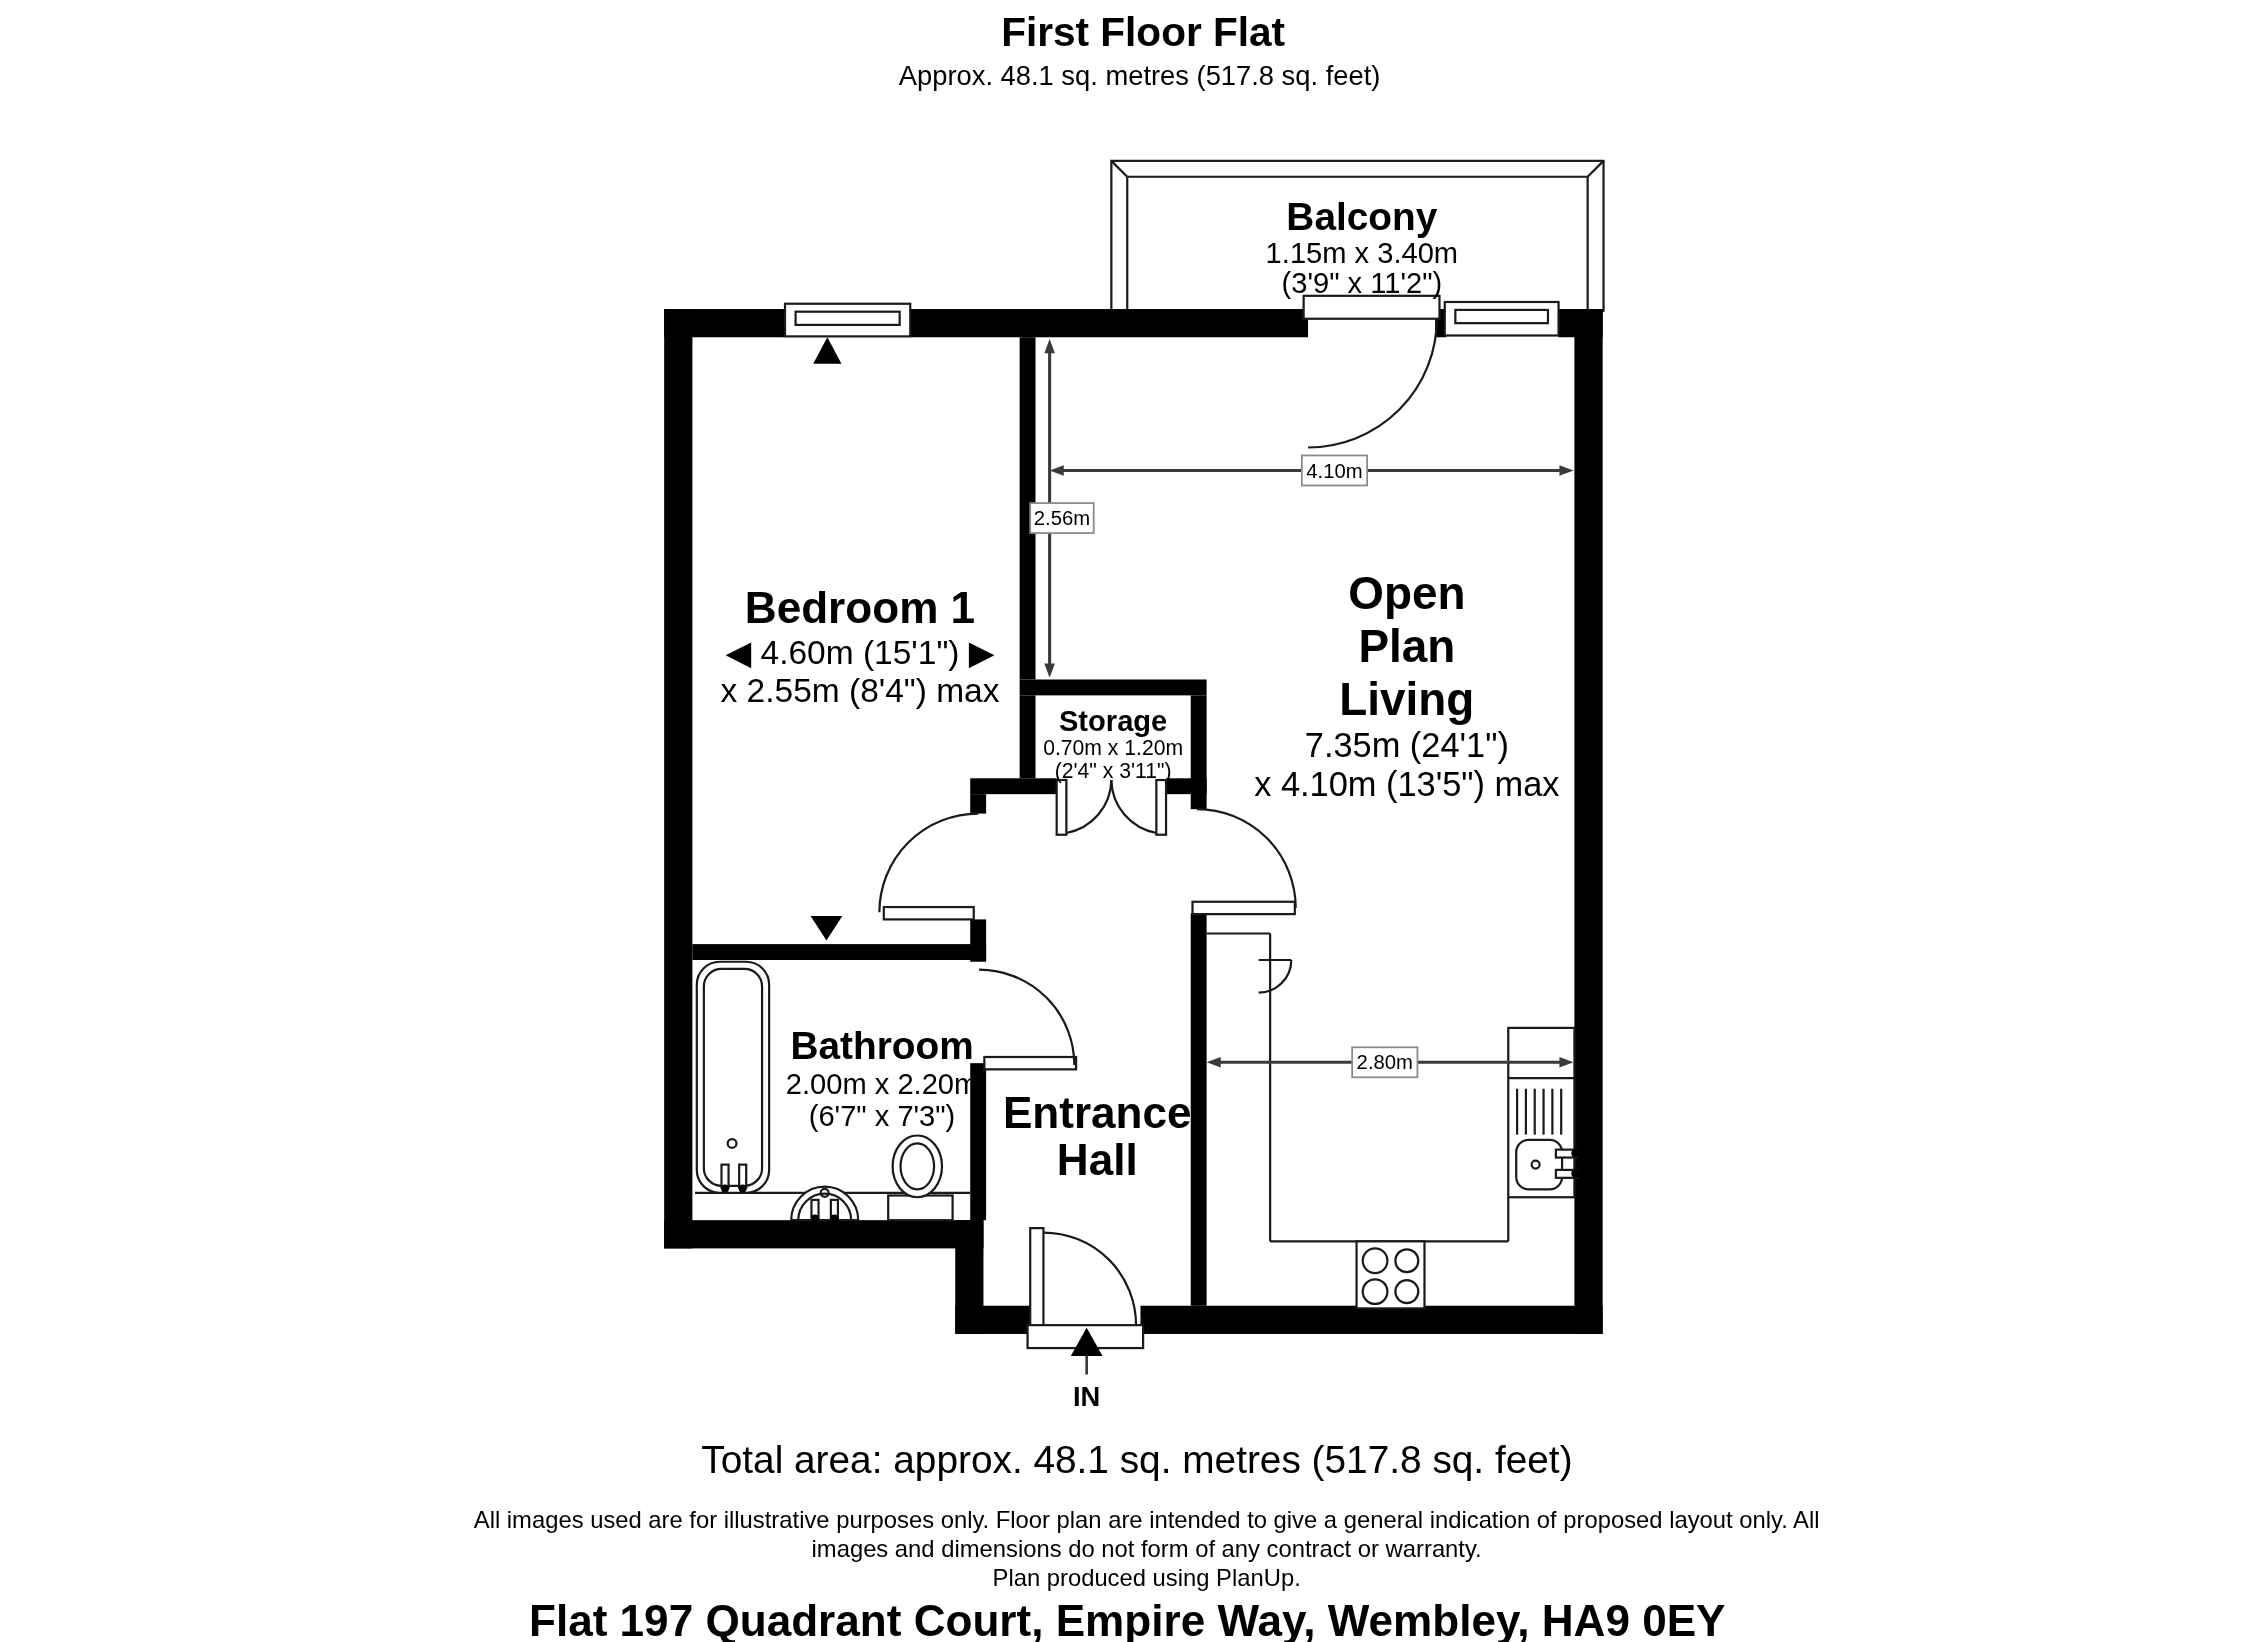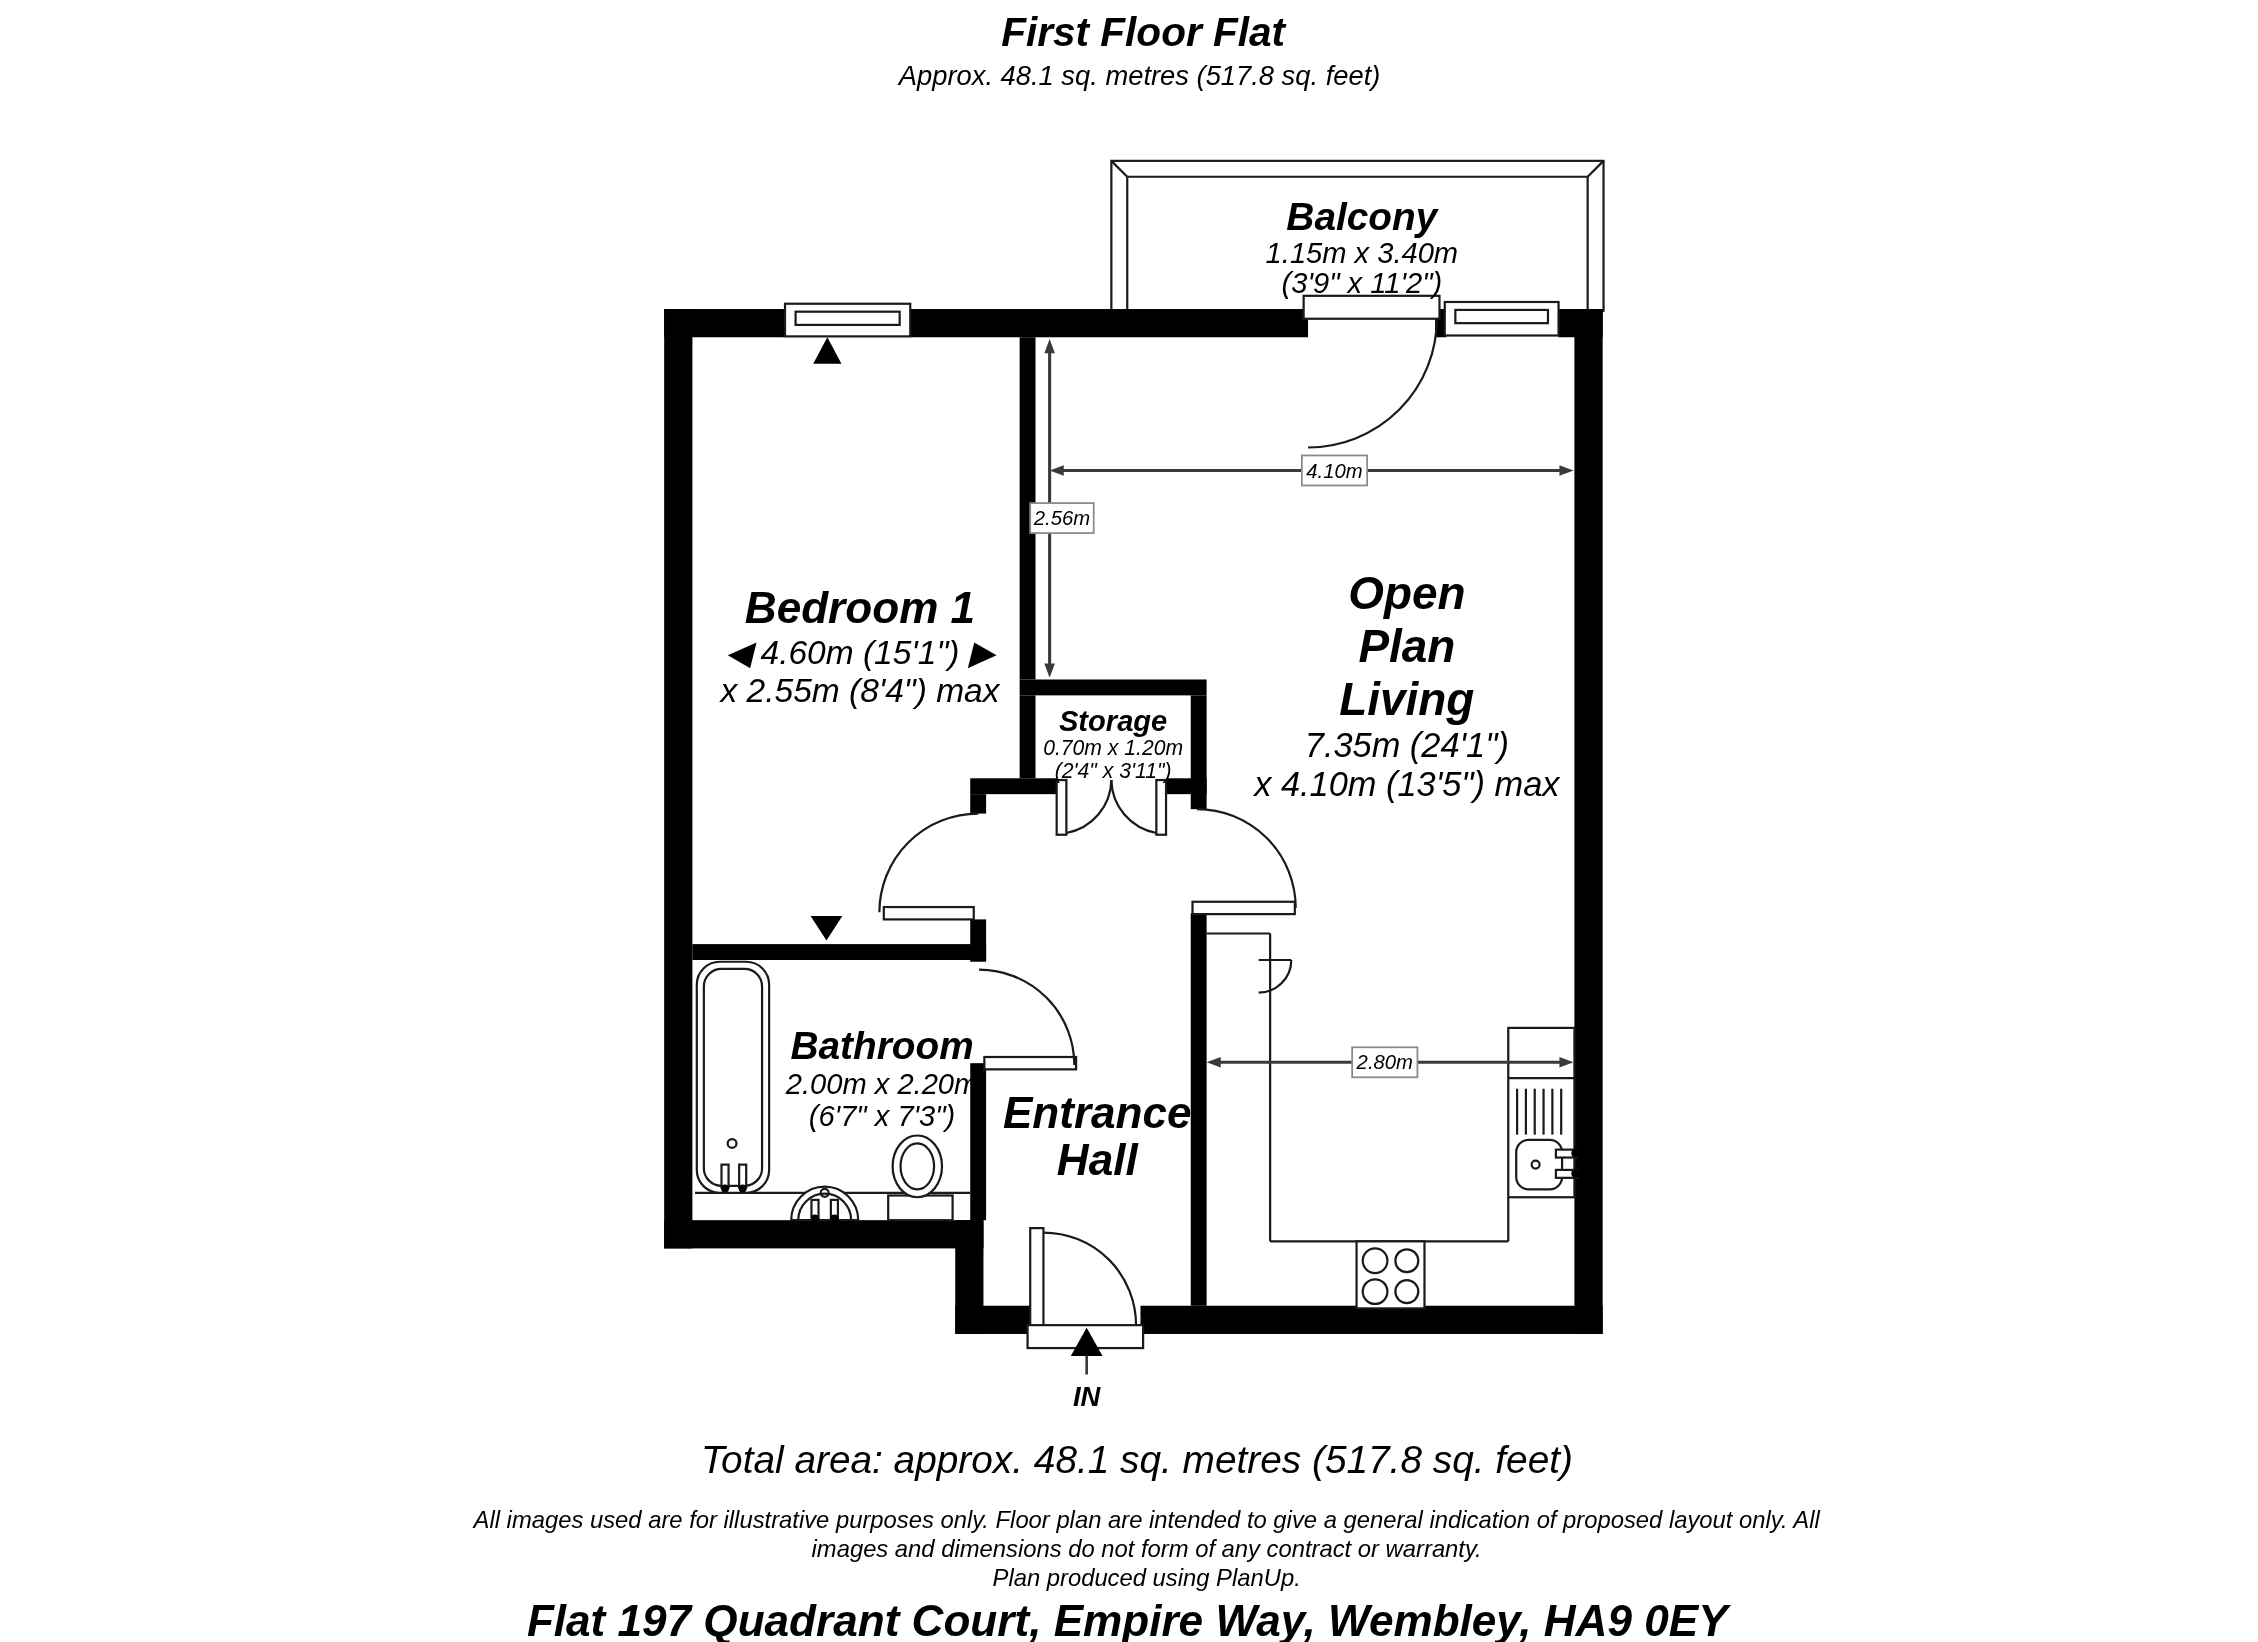--- a/index.html
+++ b/index.html
@@ -3,21 +3,20 @@
 <meta charset="utf-8">
 <style>
   html, body { margin: 0; padding: 0; background: #ffffff; }
   .page {
     position: relative;
     width: 2258px;
     height: 1643px;
     background: #ffffff;
     font-family: "Liberation Sans", sans-serif;
     overflow: hidden;
-    font-style: italic;
   }
   svg { display: block; }
   text {
     fill: #000000;
     font-family: "Liberation Sans", sans-serif;
   }
   .room-name { font-weight: bold; }
   .dim-label { fill: #000000; }
   .wall { fill: #000000; stroke: none; }
   .thin { fill: none; stroke: #1a1a1a; stroke-width: 2.5; }

